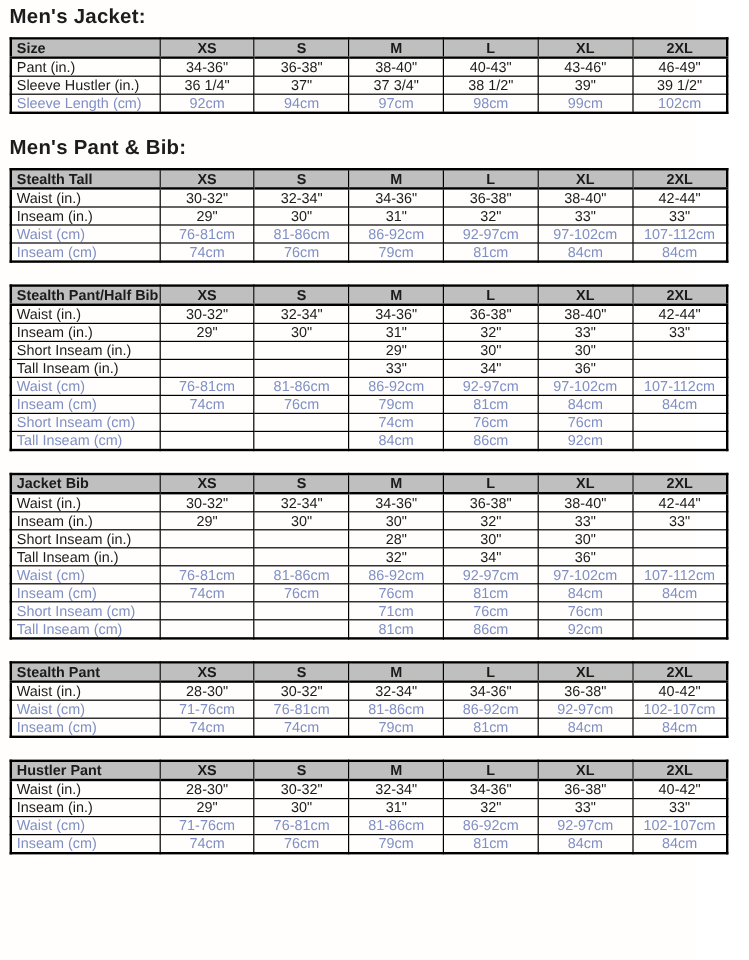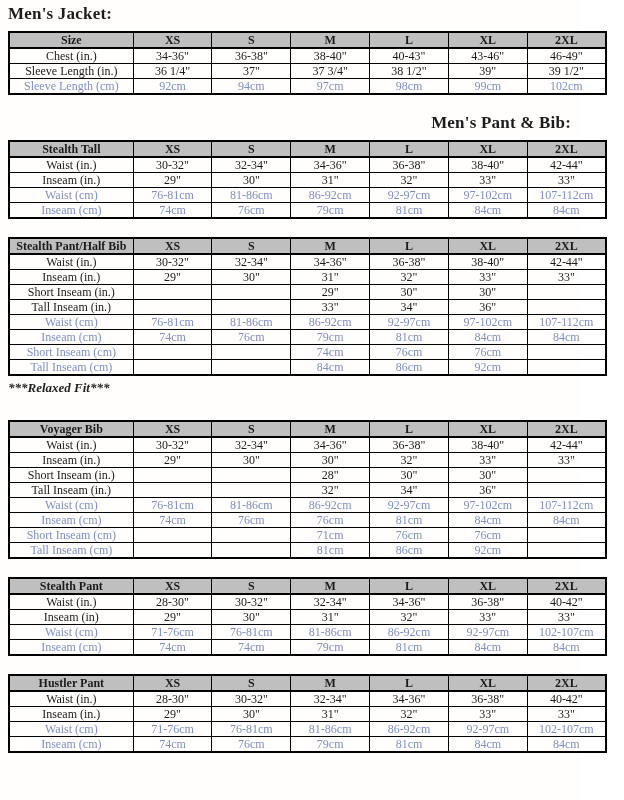--- a/index.html
+++ b/index.html
@@ -10,32 +10,30 @@
     min-height: 800px;
     font-family: "Liberation Sans", sans-serif;
     -webkit-font-smoothing: antialiased;
   }
   .doc {
     box-sizing: border-box;
     width: 580px;
     min-height: 800px;
     padding: 2px 9px 8px 8px;
     background: #fffefd;
-    font-family: Liberation Serif, serif;
   }
   .section-title {
     font-size: 17px;
     font-weight: bold;
     color: #1c1c1c;
     letter-spacing: 0.2px;
     margin: 2px 0 7px 0;
   }
   .section-title.later {
     margin-top: 17px;
-    text-align: right;
   }
   table.size-table {
     border-collapse: collapse;
     table-layout: fixed;
     width: 599px;
     border: 2px solid var(--border, #000);
     margin: 0 0 18px 0;
     font-size: 12px;
   }
   table.size-table th,
@@ -50,21 +48,21 @@
     font-weight: normal;
   }
   table.size-table thead th {
     background: var(--header-bg, #bfbfbf);
     font-weight: bold;
     color: #1b1b1b;
     border-bottom: 2px solid var(--border, #000);
   }
   table.size-table th.label-col,
   table.size-table td.label-col {
-    text-align: center;
+    text-align: left;
   }
   tr.in-row td { color: var(--inch-text, #1b1b1b); }
   tr.cm-row td { color: var(--cm-text, #7f8fc4); }
   .table-note {
     font-size: 13px;
     font-weight: bold;
     font-style: italic;
     color: #1f1f1f;
     margin: -14px 0 24px 0;
   }
@@ -91,30 +89,30 @@
             <th>XS</th>
             <th>S</th>
             <th>M</th>
             <th>L</th>
             <th>XL</th>
             <th>2XL</th>
           </tr>
         </thead>
         <tbody>
           <tr class="in-row">
-            <td class="label-col">Chest (in.)</td>
+            <td class="label-col">Pant (in.)</td>
             <td>34-36"</td>
             <td>36-38"</td>
             <td>38-40"</td>
             <td>40-43"</td>
             <td>43-46"</td>
             <td>46-49"</td>
           </tr>
           <tr class="in-row">
-            <td class="label-col">Sleeve Length (in.)</td>
+            <td class="label-col">Sleeve Hustler (in.)</td>
             <td>36 1/4"</td>
             <td>37"</td>
             <td>37 3/4"</td>
             <td>38 1/2"</td>
             <td>39"</td>
             <td>39 1/2"</td>
           </tr>
           <tr class="cm-row">
             <td class="label-col">Sleeve Length (cm)</td>
             <td>92cm</td>
@@ -276,34 +274,33 @@
             <td class="label-col">Tall Inseam (cm)</td>
             <td></td>
             <td></td>
             <td>84cm</td>
             <td>86cm</td>
             <td>92cm</td>
             <td></td>
           </tr>
         </tbody>
       </table>
-      <div class="table-note">***Relaxed Fit***</div>
-      <table class="size-table">
-        <colgroup>
-          <col style="width: 20.8%;">
-          <col style="width: 13.2%;">
-          <col style="width: 13.2%;">
-          <col style="width: 13.2%;">
-          <col style="width: 13.2%;">
-          <col style="width: 13.2%;">
-          <col style="width: 13.2%;">
-        </colgroup>
-        <thead>
-          <tr>
-            <th class="label-col">Voyager Bib</th>
+      <table class="size-table">
+        <colgroup>
+          <col style="width: 20.8%;">
+          <col style="width: 13.2%;">
+          <col style="width: 13.2%;">
+          <col style="width: 13.2%;">
+          <col style="width: 13.2%;">
+          <col style="width: 13.2%;">
+          <col style="width: 13.2%;">
+        </colgroup>
+        <thead>
+          <tr>
+            <th class="label-col">Jacket Bib</th>
             <th>XS</th>
             <th>S</th>
             <th>M</th>
             <th>L</th>
             <th>XL</th>
             <th>2XL</th>
           </tr>
         </thead>
         <tbody>
           <tr class="in-row">
@@ -404,29 +401,20 @@
         <tbody>
           <tr class="in-row">
             <td class="label-col">Waist (in.)</td>
             <td>28-30"</td>
             <td>30-32"</td>
             <td>32-34"</td>
             <td>34-36"</td>
             <td>36-38"</td>
             <td>40-42"</td>
           </tr>
-          <tr class="in-row">
-            <td class="label-col">Inseam (in)</td>
-            <td>29"</td>
-            <td>30"</td>
-            <td>31"</td>
-            <td>32"</td>
-            <td>33"</td>
-            <td>33"</td>
-          </tr>
           <tr class="cm-row">
             <td class="label-col">Waist (cm)</td>
             <td>71-76cm</td>
             <td>76-81cm</td>
             <td>81-86cm</td>
             <td>86-92cm</td>
             <td>92-97cm</td>
             <td>102-107cm</td>
           </tr>
           <tr class="cm-row">

